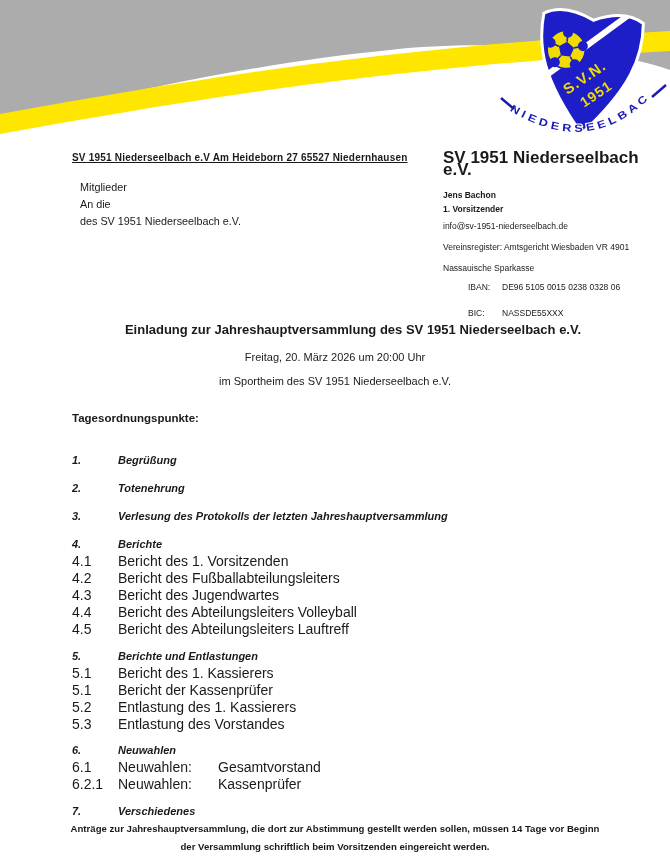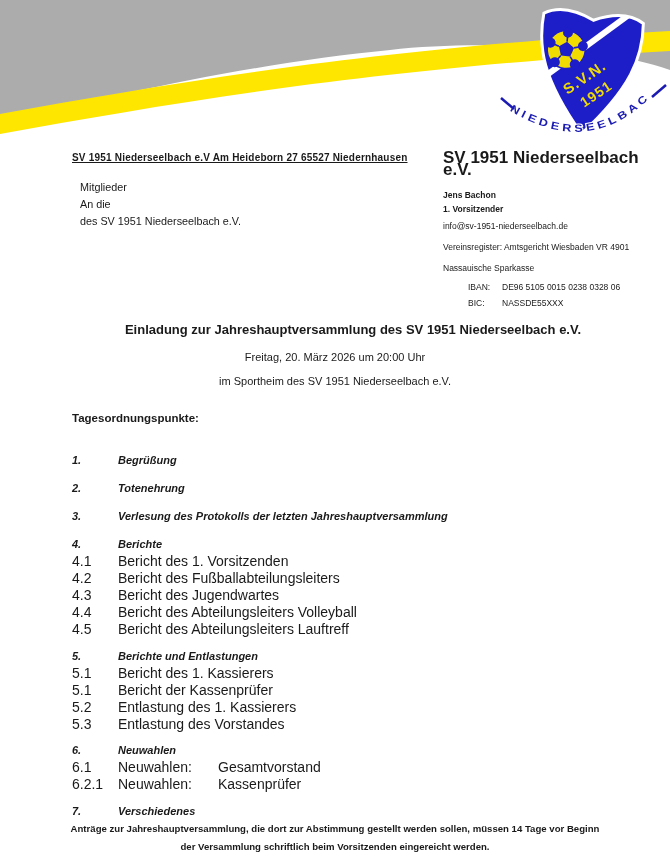--- a/index.html
+++ b/index.html
@@ -28,21 +28,21 @@
     position:absolute;top:152px;left:443px;width:220px;
     font-size:8.5px;line-height:12px;
   }
   .contact .org{font-size:17px;font-weight:bold;margin-bottom:13px;}
   .contact .name{font-weight:bold;}
   .contact .role{font-weight:bold;margin-top:2px;}
   .contact .email{margin-top:5px;}
   .contact .register{margin-top:9px;}
   .contact .bank{margin-top:9px;}
   .contact .bankrow{margin-top:7px;display:flex;padding-left:25px;}
-  .contact .bankrow.bic{margin-top:4px;align-items:center;}
+  .contact .bankrow.bic{margin-top:14px;align-items:center;}
   .contact .bankrow .lbl{width:34px;flex:none;}
 
   .invite{position:absolute;top:322px;left:0;width:670px;text-align:center;}
   .invite .title{font-size:13px;font-weight:bold;line-height:16px;padding-left:36px;}
   .invite .when{font-size:11px;margin-top:12px;line-height:15px;}
   .invite .where{font-size:11px;margin-top:9px;line-height:15px;}
 
   .agenda{position:absolute;top:410px;left:72px;width:540px;}
   .agenda .heading{font-size:11.5px;font-weight:bold;line-height:17px;}
   .row{display:flex;line-height:17px;font-size:14px;}

